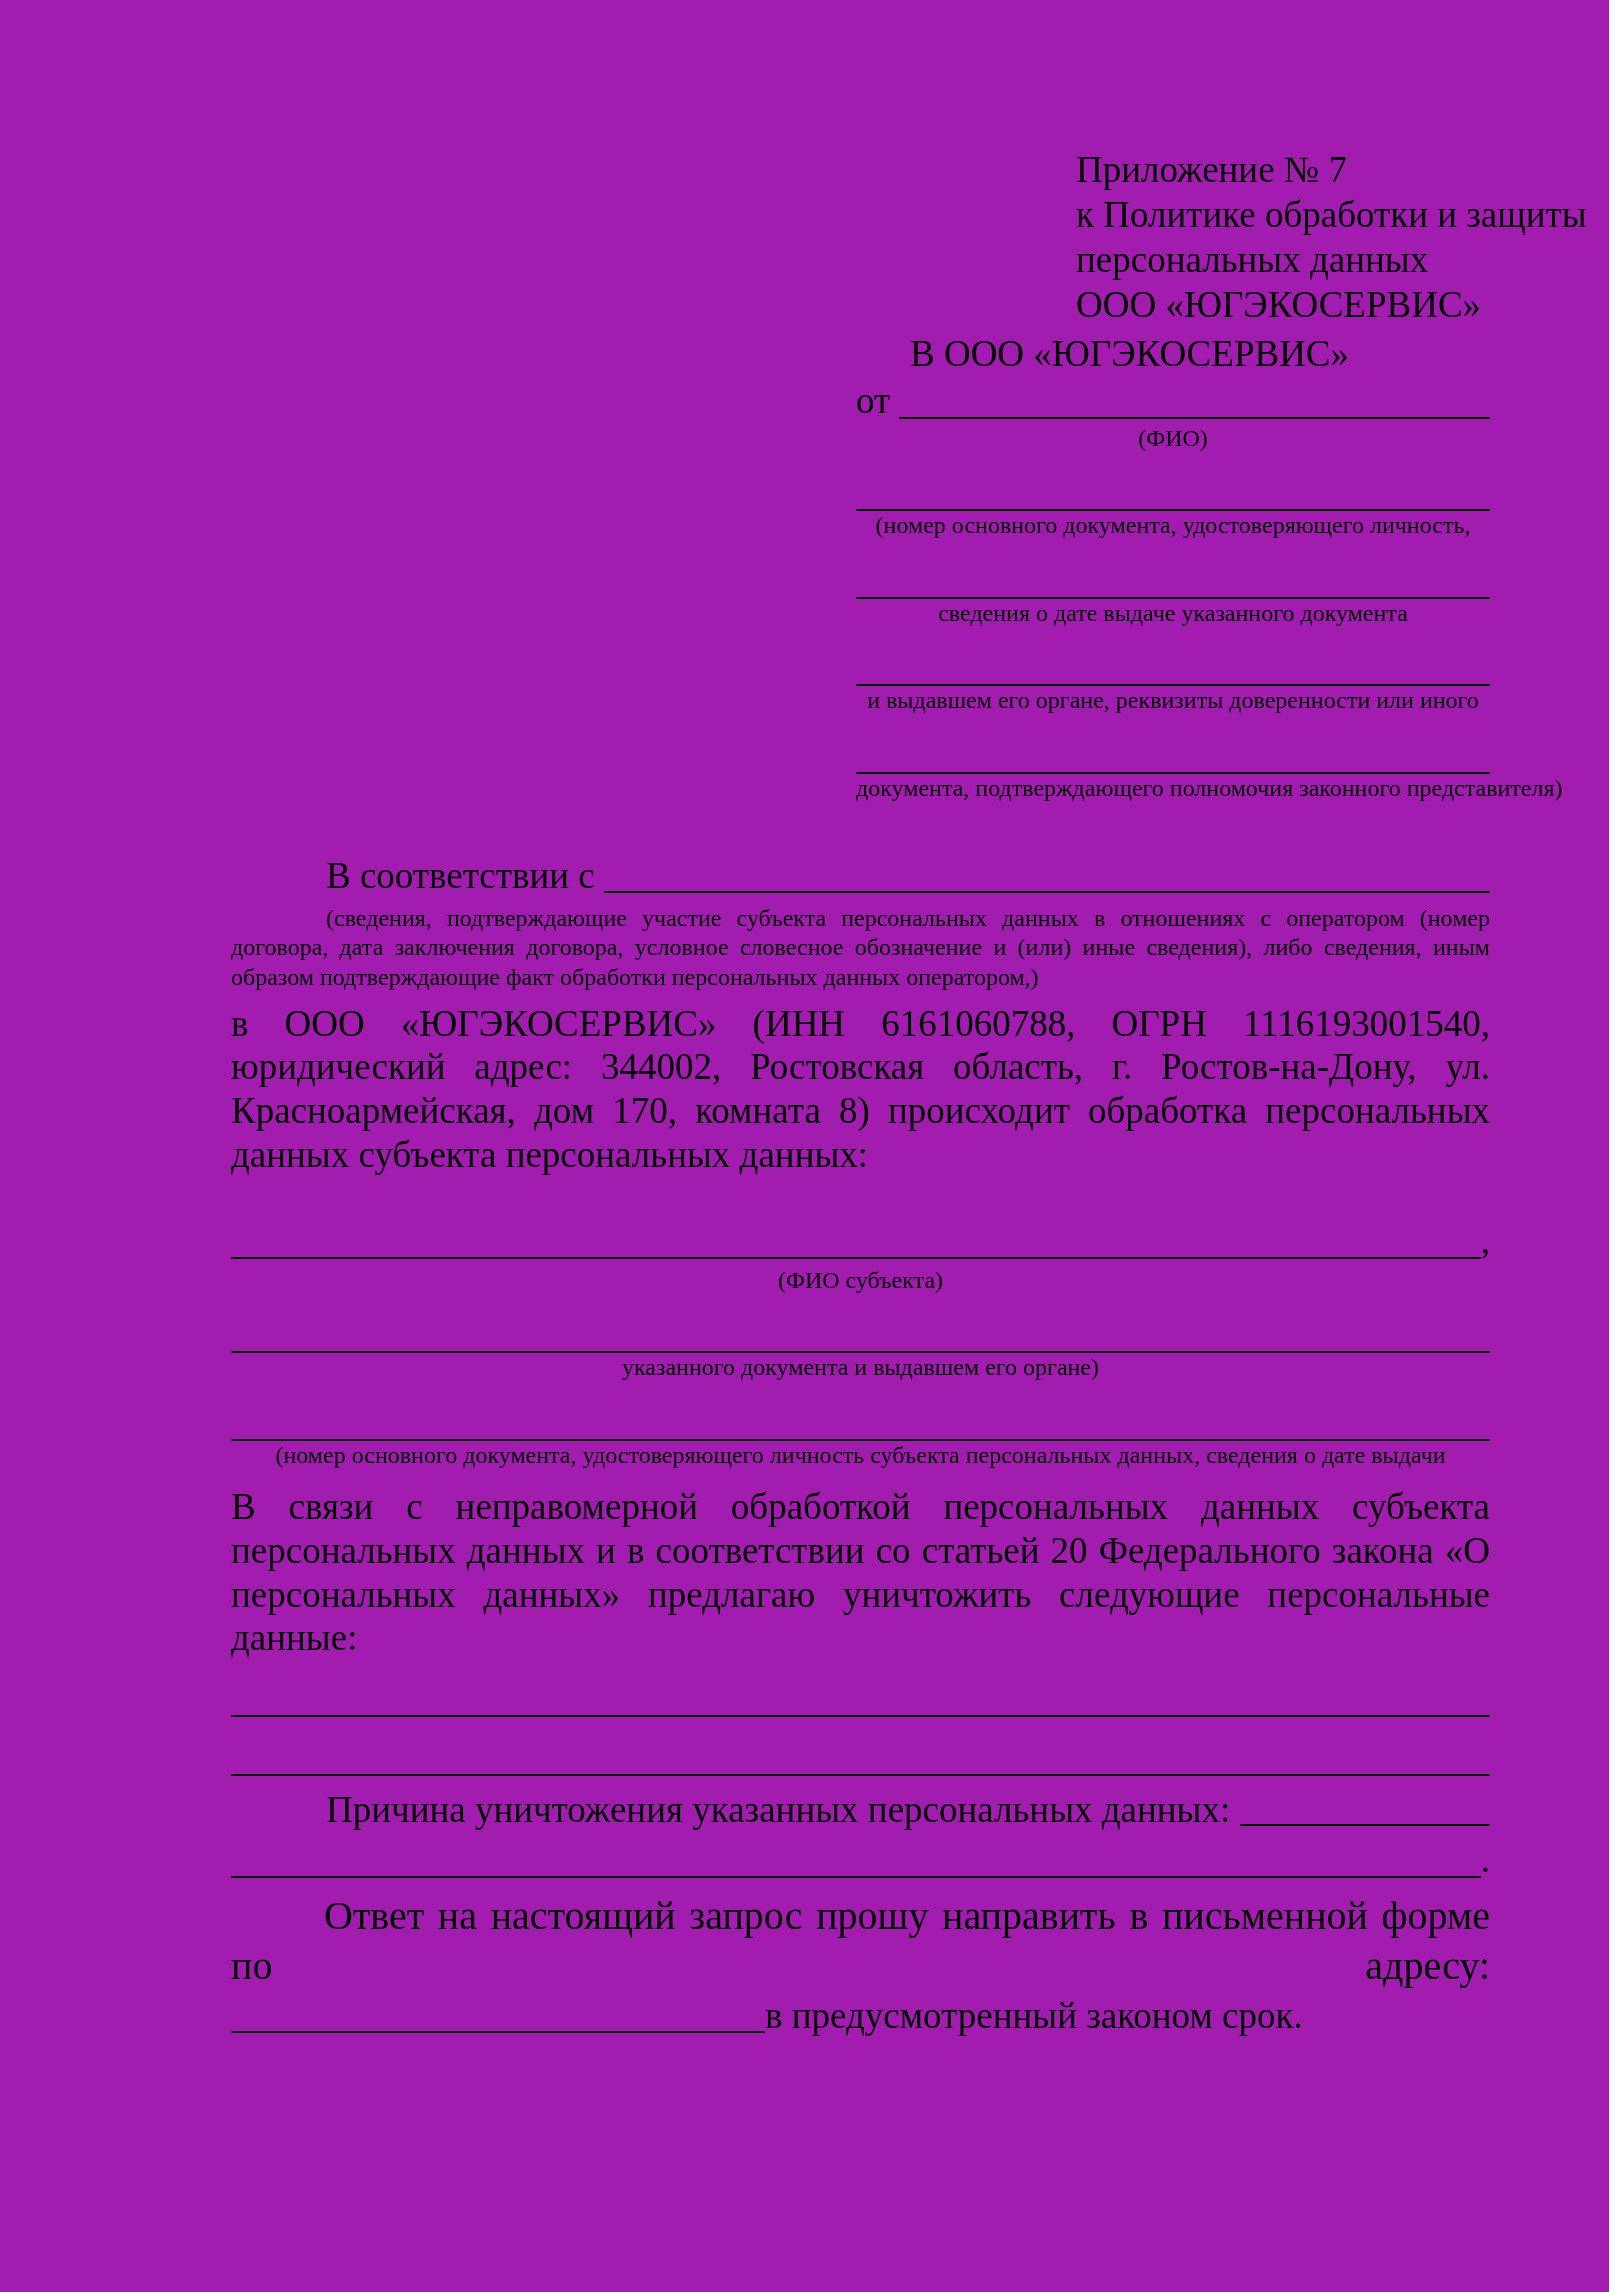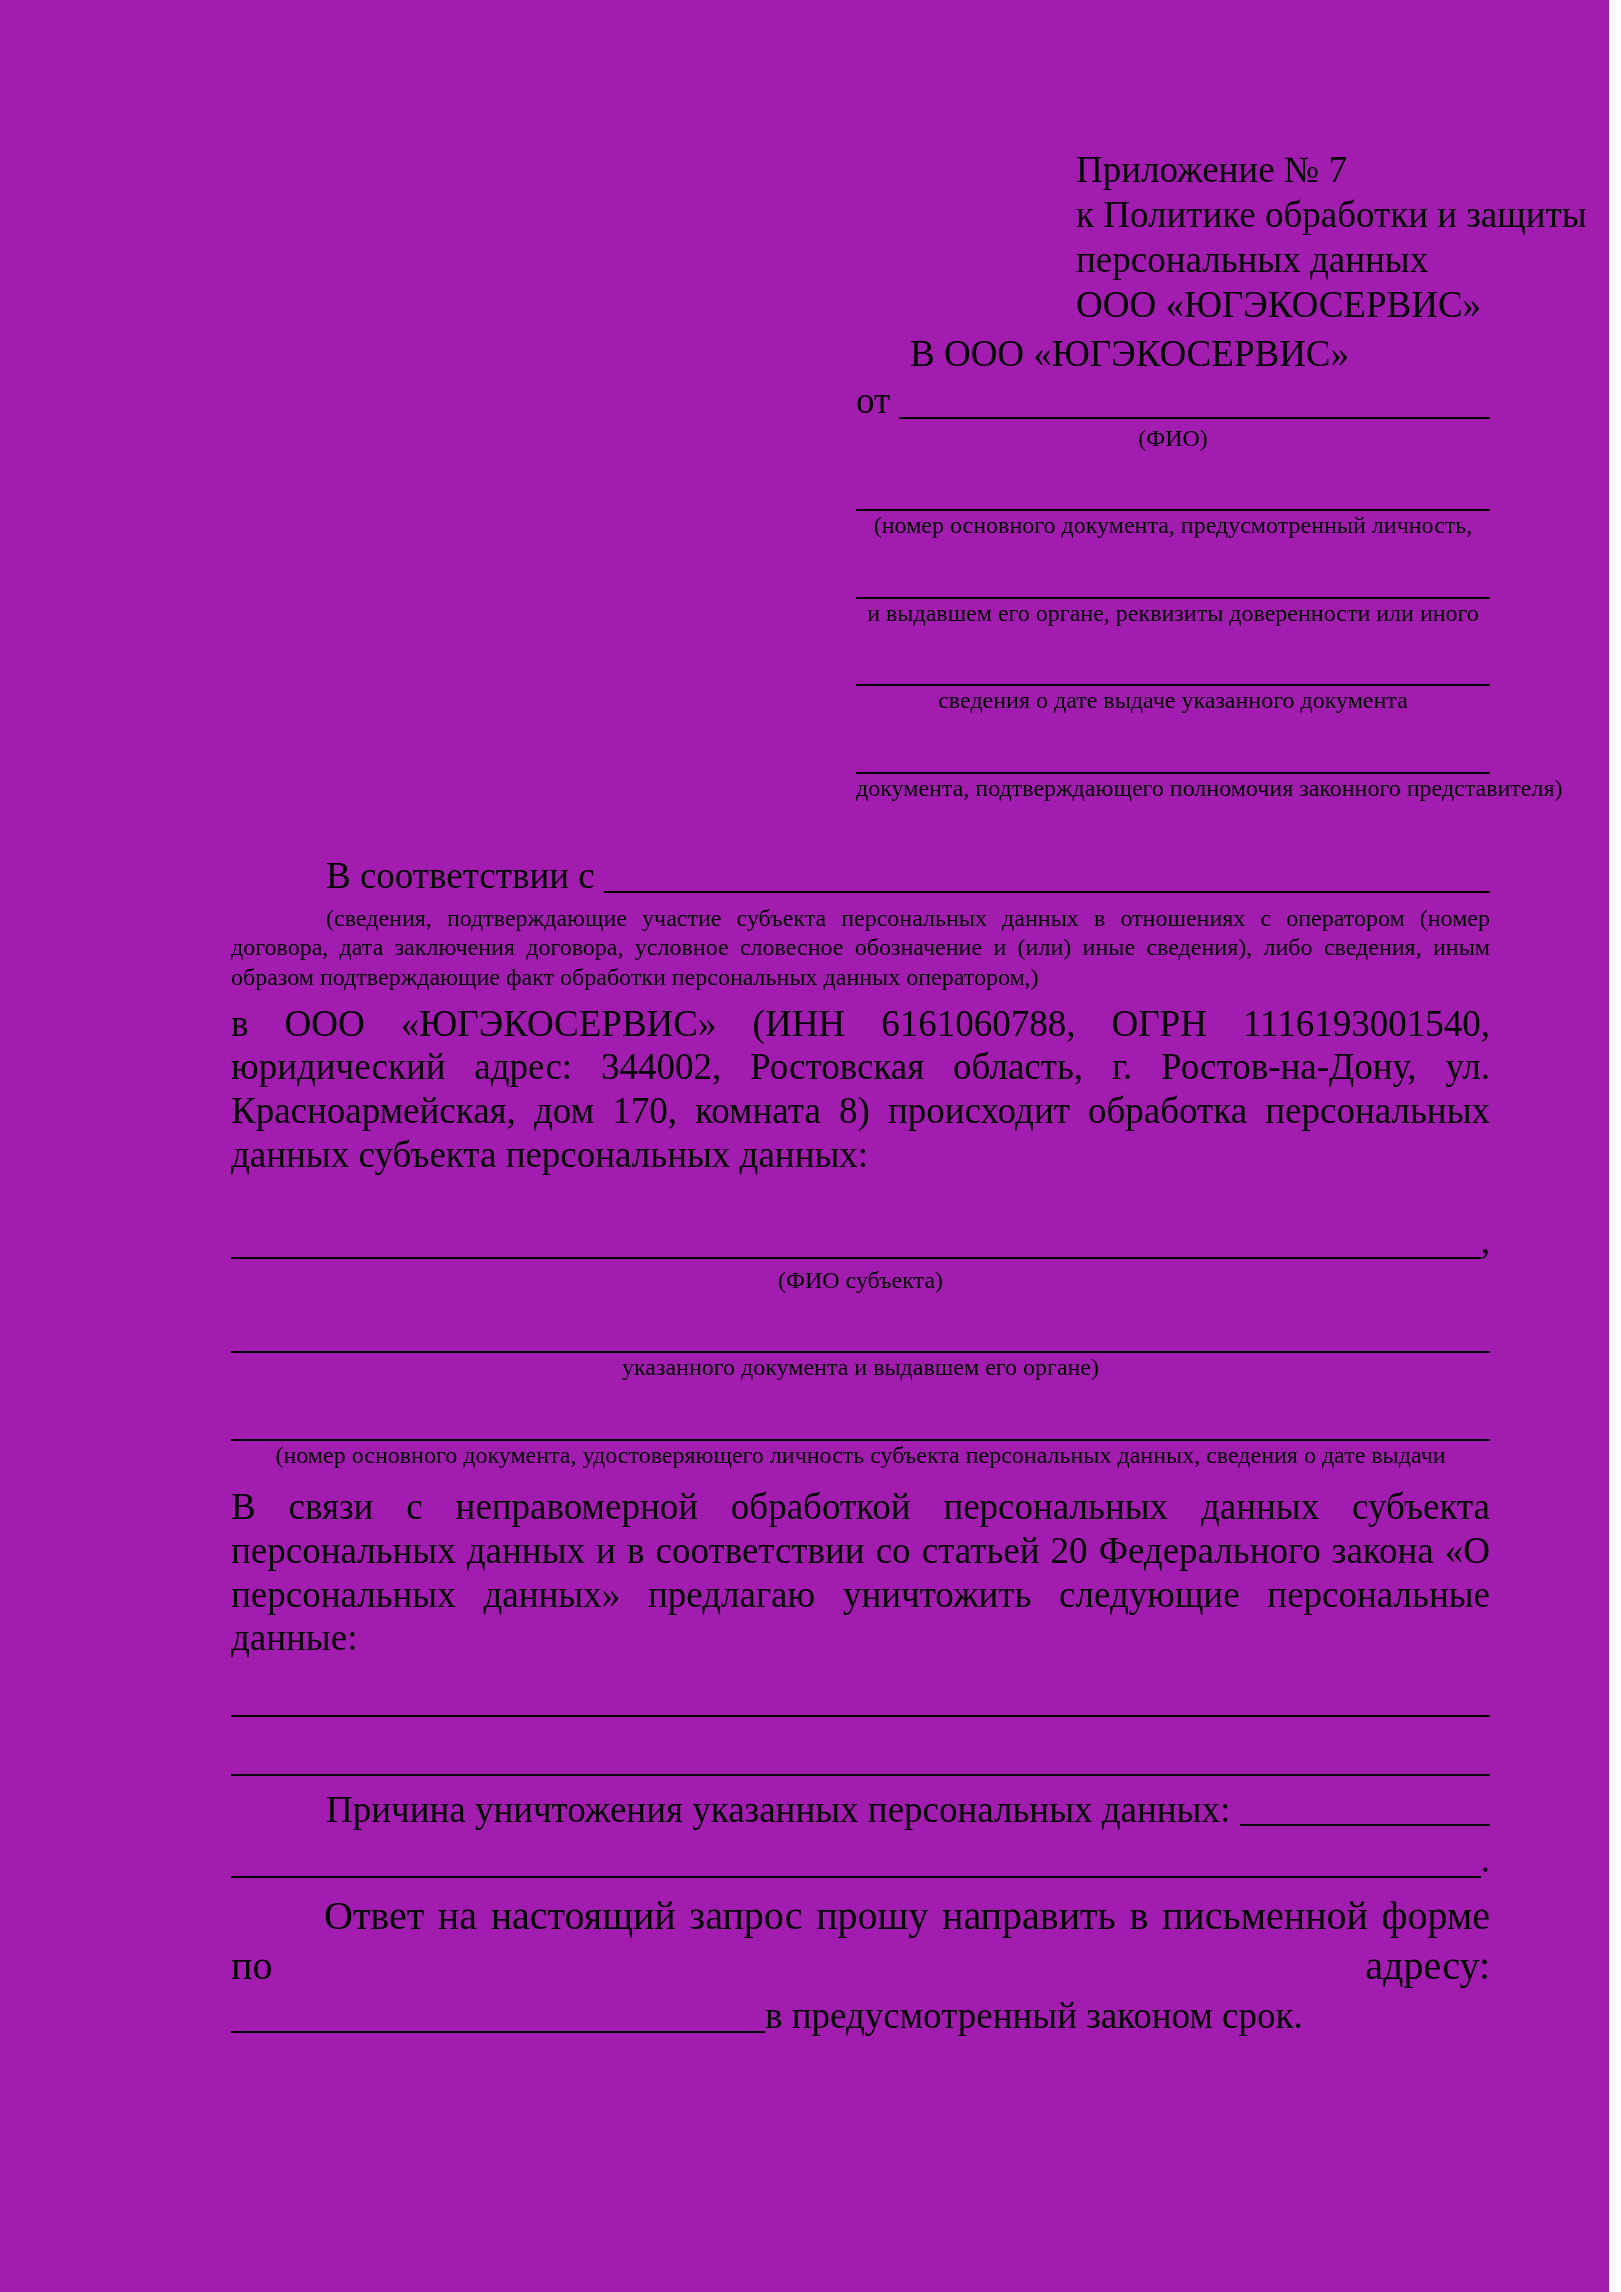--- a/index.html
+++ b/index.html
@@ -62,31 +62,31 @@
 
     <div class="flexrow">
       <span>от</span>
       <span class="punct">&nbsp;</span>
       <div class="fill"></div>
     </div>
     <div class="caption small">(ФИО)</div>
 
     <div class="ublock">
       <div class="uline"></div>
-      <div class="caption small">(номер основного документа, предусмотренный личность,</div>
+      <div class="caption small">(номер основного документа, удостоверяющего личность,</div>
+    </div>
+
+    <div class="ublock">
+      <div class="uline"></div>
+      <div class="caption small">сведения о дате выдаче указанного документа</div>
     </div>
 
     <div class="ublock">
       <div class="uline"></div>
       <div class="caption small">и выдавшем его органе, реквизиты доверенности или иного</div>
-    </div>
-
-    <div class="ublock">
-      <div class="uline"></div>
-      <div class="caption small">сведения о дате выдаче указанного документа</div>
     </div>
 
     <div class="ublock">
       <div class="uline"></div>
       <div class="caption small">документа, подтверждающего полномочия законного представителя)</div>
     </div>
   </div>
 
   <div class="accord flexrow">
     <span class="lead">В соответствии с</span>

